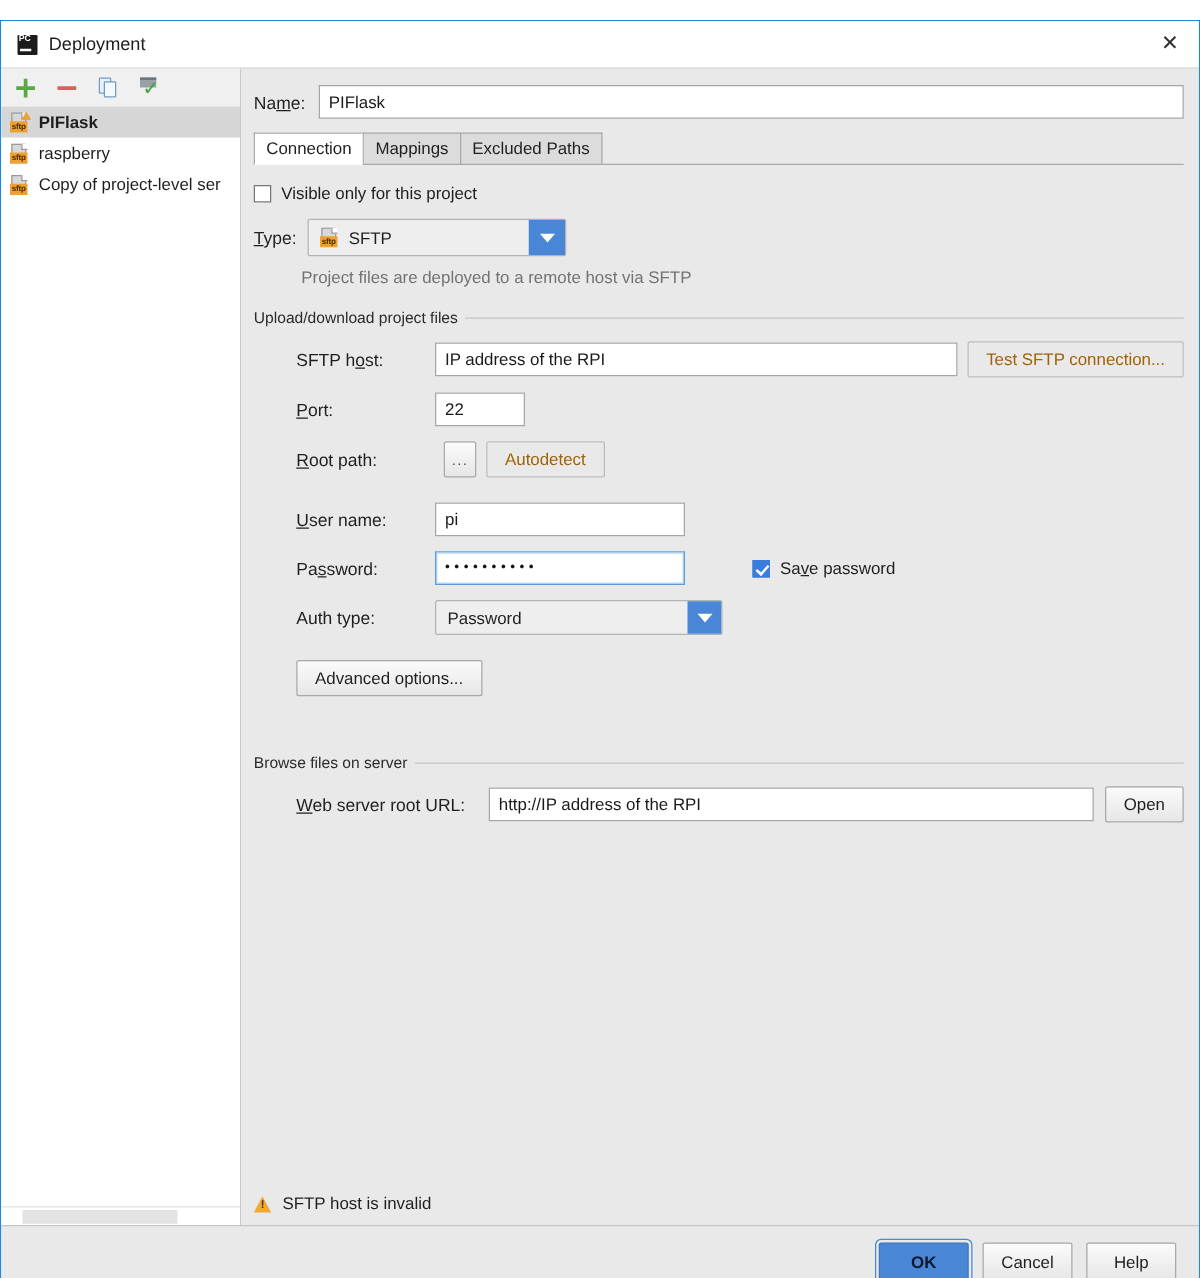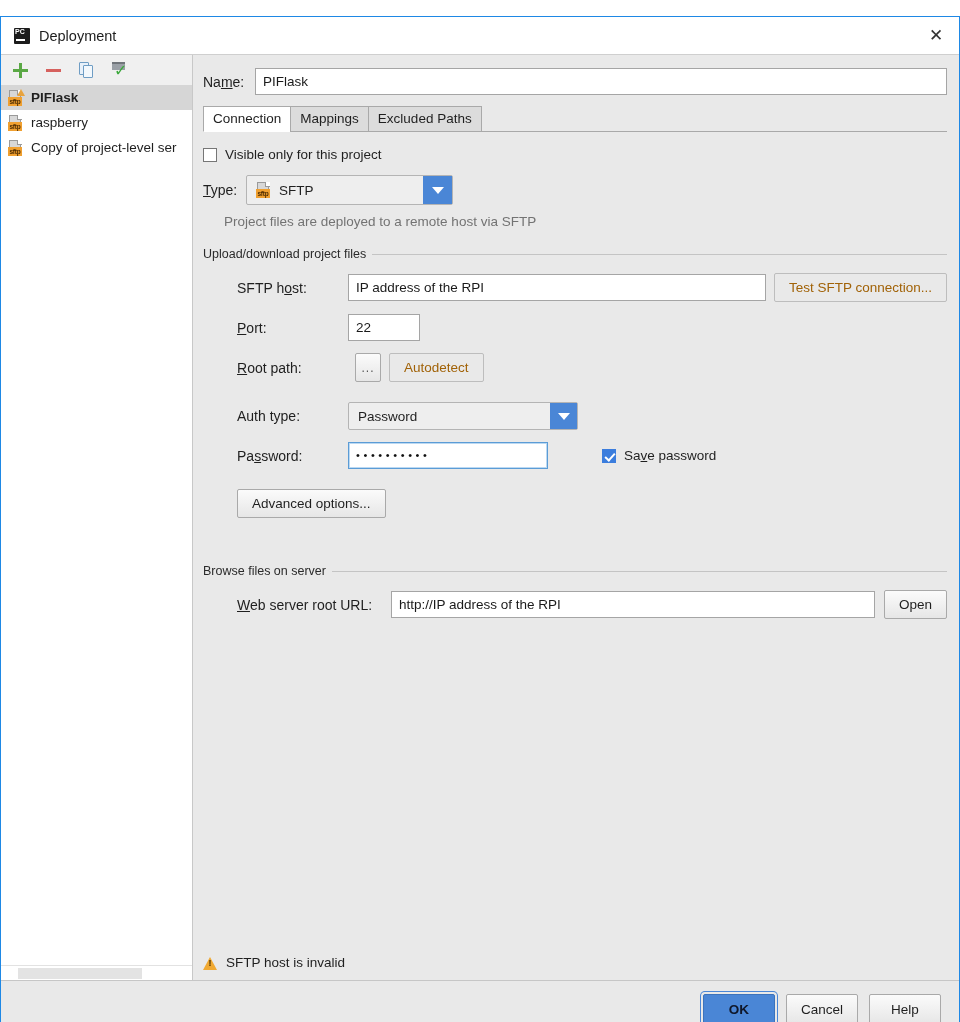--- a/index.html
+++ b/index.html
@@ -384,21 +384,21 @@
   .combo-arrow::after {
     content: "";
     border-left: 6px solid transparent;
     border-right: 6px solid transparent;
     border-top: 7px solid #ffffff;
   }
   .hint-text {
     color: #737373;
     font-size: 13.5px;
     margin-top: 9px;
-    margin-left: 21px;
+    margin-left: 38px;
   }
 
   
   .group {
     margin-top: 18px;
   }
   .group-title {
     display: flex;
     align-items: center;
     font-size: 12.5px;
@@ -668,36 +668,40 @@
           </div>
 
           <div class="frow">
             <div class="flabel"><u>R</u>oot path:</div>
             <button class="btn small-dots" style="margin-left:7px">...</button>
             <button class="btn disabled" style="margin-left:8px">Autodetect</button>
           </div>
 
           <div class="spacer-8"></div>
 
+          <div class="frow">
+            <div class="flabel"><u>U</u>ser name:</div>
+            <div class="text-input input-user" placeholder="User name">pi</div>
+          </div>
+
+          <div class="frow">
+            <div class="flabel">Pa<u>s</u>sword:</div>
+            <div class="text-input input-pass focused pass-dots" placeholder="Password">••••••••••</div>
+            <span class="checkbox checked" style="margin-left:54px"></span>
+            <span class="chk-label">Sa<u>v</u>e password</span>
+          </div>
 
           <div class="frow">
             <div class="flabel">Auth type:</div>
             <div class="combo combo-auth">
               <span class="combo-val">Password</span>
               <span class="combo-arrow"></span>
             </div>
           </div>
 
-          <div class="frow">
-            <div class="flabel">Pa<u>s</u>sword:</div>
-            <div class="text-input input-pass focused pass-dots" placeholder="Password">••••••••••</div>
-            <span class="checkbox checked" style="margin-left:54px"></span>
-            <span class="chk-label">Sa<u>v</u>e password</span>
-          </div>
-
           <div class="adv-row">
             <button class="btn">Advanced options...</button>
           </div>
         </div>
 
         <div class="group" style="margin-top:46px">
           <div class="group-title">
             <span>Browse files on server</span>
             <span class="rule"></span>
           </div>

